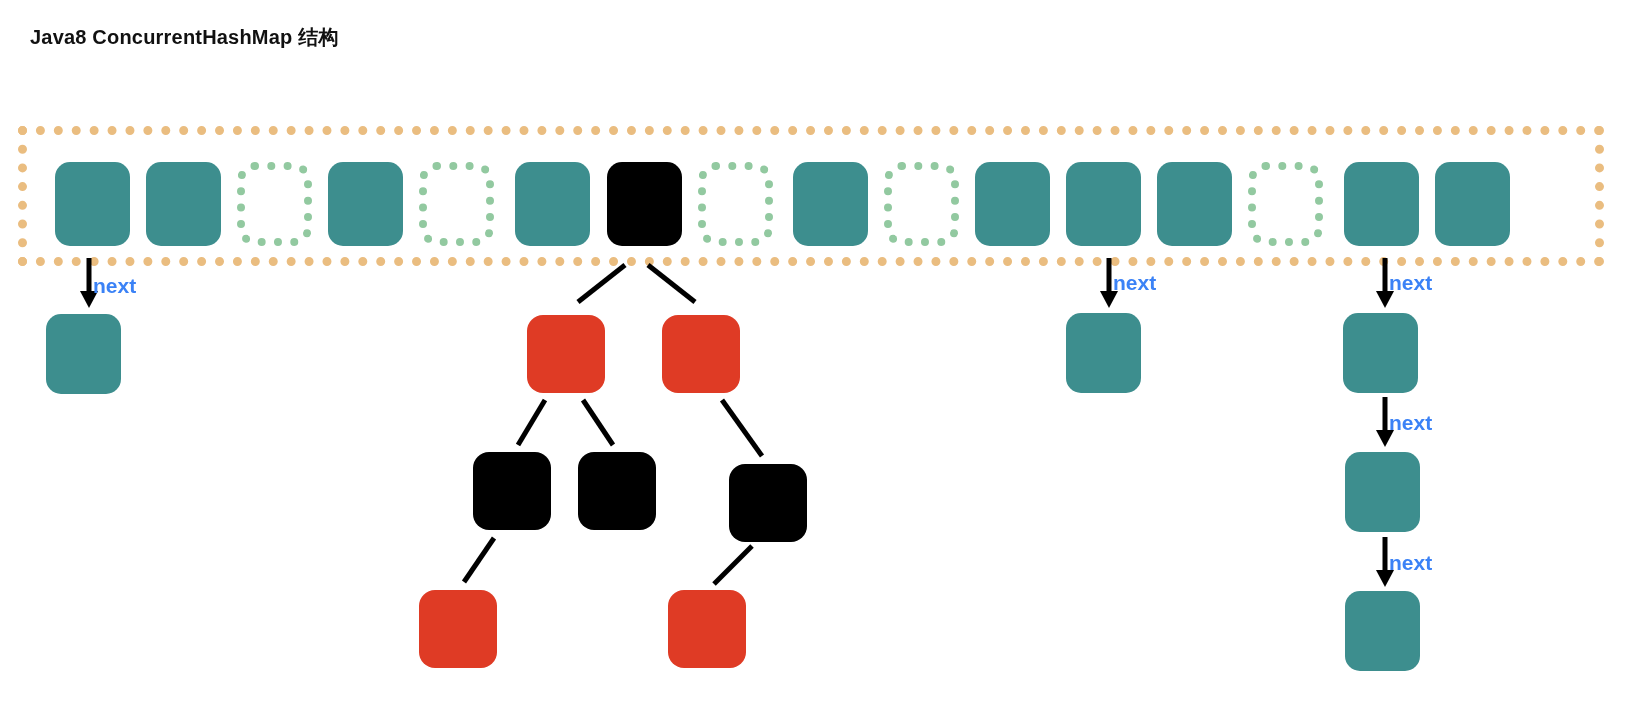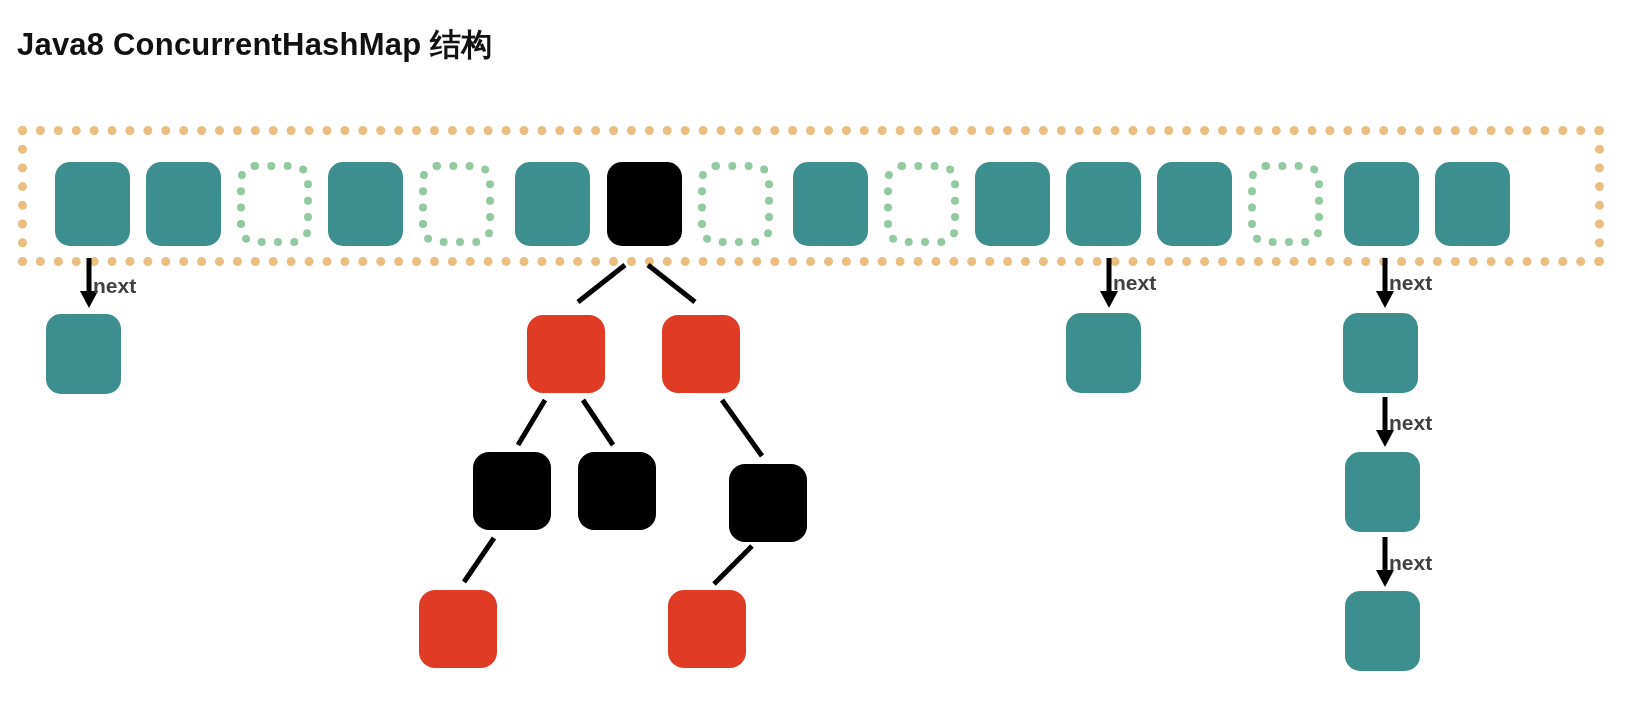--- a/index.html
+++ b/index.html
@@ -12,23 +12,23 @@
   }
   #canvas {
     position: relative;
     width: 1636px;
     height: 726px;
     background: #ffffff;
     overflow: hidden;
   }
   #page-title {
     position: absolute;
-    left: 17px;
+    left: 30px;
     top: 24px;
-    font-size: 31px;
+    font-size: 20px;
     font-weight: bold;
     color: #111111;
     letter-spacing: 0.2px;
     white-space: nowrap;
   }
   
   #bucket-array {
     position: absolute;
     left: 18px;
     top: 126px;
@@ -61,21 +61,21 @@
     border-radius: 15px;
   }
   .node.teal  { background: #3d8e8e; }
   .node.red   { background: #df3b25; }
   .node.black { background: #000000; }
   .node.tree  { width: 78px; height: 78px; border-radius: 16px; }
   .next-label {
     position: absolute;
     font-size: 21px;
     font-weight: bold;
-    color: #404040;
+    color: #3b82f6;
     white-space: nowrap;
   }
   svg.edges {
     position: absolute;
     left: 0;
     top: 0;
     width: 1636px;
     height: 726px;
     pointer-events: none;
   }

